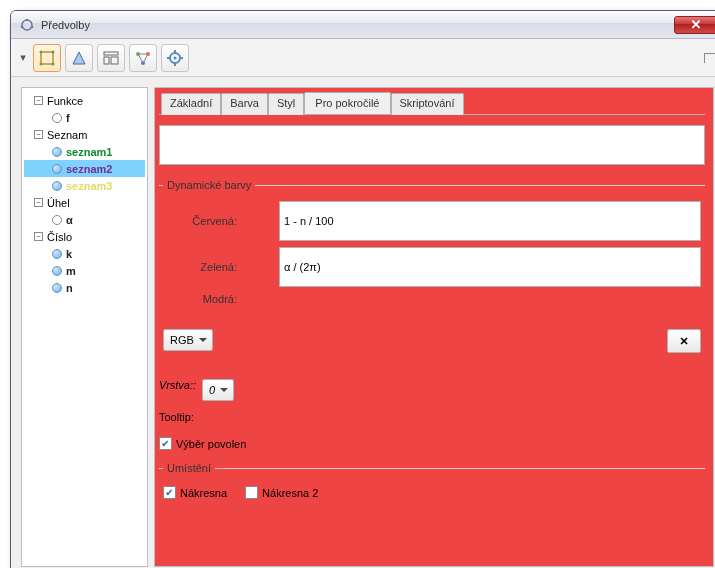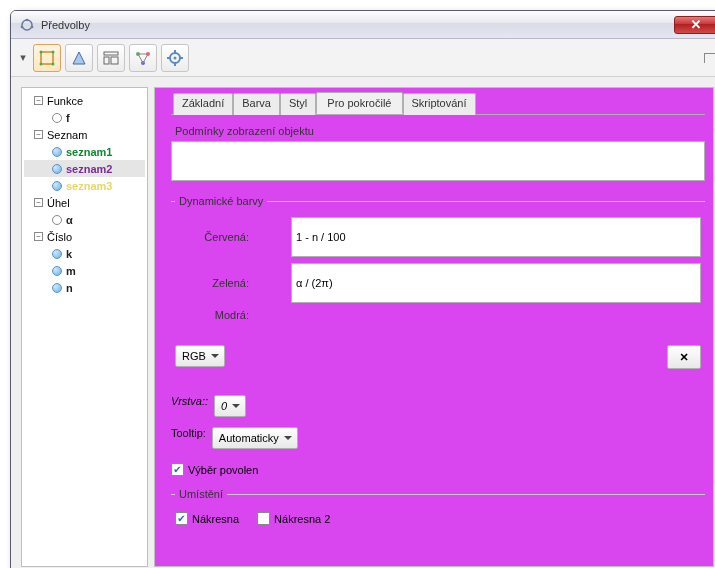--- a/index.html
+++ b/index.html
@@ -18,25 +18,25 @@
 .body { flex: 1; display: flex; padding: 10px; gap: 6px; overflow: hidden; }
 .tree { width: 127px; border: 1px solid #bfbfbf; background: #fff; padding: 4px 2px; overflow: auto; }
 .tree-node { display: flex; align-items: center; height: 17px; padding-left: 2px; cursor: pointer; }
 .tree-node.child { padding-left: 28px; }
 .tree-node.cat { padding-left: 10px; }
 .tree .exp { width: 9px; height: 9px; border: 1px solid #8a8a8a; margin-right: 4px; display: inline-flex; align-items: center; justify-content: center; font-size: 8px; line-height: 1; color: #555; background:#fff; }
 .tree .dot { width: 10px; height: 10px; border-radius: 50%; margin-right: 4px; flex-shrink:0; }
 .dot.gray { border: 1px solid #888; background: #fff; }
 .dot.blue { background: radial-gradient(circle at 30% 30%, #cfe8ff, #6bb0e8); border:1px solid #5a94c8; }
 .tree b { font-weight: bold; color: #222; }
-.tree .sel { background: #e5e5e5; }
+.tree .sel { background: #7dd3fc; }
 .green b { color: #0a8a2a; }
 .purple b { color: #7a2a9a; }
 .yellow b { color: #e6d860; }
-.content { flex: 1; border: 1px solid #bfbfbf; background: #d946ef; padding: 4px 8px 10px 16px; overflow:auto; }
+.content { flex: 1; border: 1px solid #bfbfbf; background: #ef4444; padding: 4px 8px 10px 4px; overflow:auto; }
 .tabs { display: flex; border-bottom: 1px solid #b0b0b0; height: 23px; padding-left: 2px; }
 .tab { border: 1px solid #b0b0b0; border-bottom: none; background: #ececec; padding: 3px 8px 0 8px; margin-right: 0; cursor: pointer; border-radius: 2px 2px 0 0; color: #333; position: relative; top: 1px; }
 .tab.active { background: #f0f0f0; border-bottom: 1px solid #f0f0f0; padding: 4px 10px 0 10px; top: 0; }
 .group { margin-top: 10px; }
 .group-label { color: #333; margin-bottom: 4px; padding-left: 4px; }
 .input { width: 100%; height: 40px; border: 1px solid #b0b0b0; background: #fff; padding: 0 4px; }
 .field-row { display: flex; align-items: center; margin-bottom: 6px; gap: 36px; }
 .field-row label { width: 74px; text-align: right; margin-right: 6px; color: #333; }
 .field-row .input { flex: 1; }
 fieldset { border: 1px solid #c8c8c8; border-left: none; border-right: none; border-bottom: none; padding: 10px 4px 4px 4px; margin-top: 14px; }
@@ -167,21 +167,20 @@
     <div class="content">
       <div class="tabs" id="tabs">
           <div class="tab">Základní</div>
           <div class="tab">Barva</div>
           <div class="tab">Styl</div>
           <div class="tab active">Pro pokročilé</div>
           <div class="tab">Skriptování</div>
         </div>
 
       <div class="group">
-        <div class="group-label">Podmínky zobrazení objektu</div>
         <input class="input" value="" style="">
       </div>
 
       <fieldset>
         <legend>Dynamické barvy</legend>
         <div class="field-row">
             <label>Červená:</label>
             <input class="input" value="1 - n / 100" style="">
           </div>
         <div class="field-row">
@@ -204,23 +203,20 @@
 
       <div class="row" style="margin-top:22px;font-style:italic;">
         <span>Vrstva::</span>
         <div class="select">
             <span>0</span>
           </div>
       </div>
 
       <div class="row">
         <span>Tooltip:</span>
-        <div class="select">
-            <span>Automaticky</span>
-          </div>
       </div>
 
       <div class="row" style="margin-top:14px;">
         <label class="chk">
             <span class="box" id="selbox">✔</span>
             <span>Výběr povolen</span>
           </label>
       </div>
 
       <fieldset style="margin-top:12px;">

